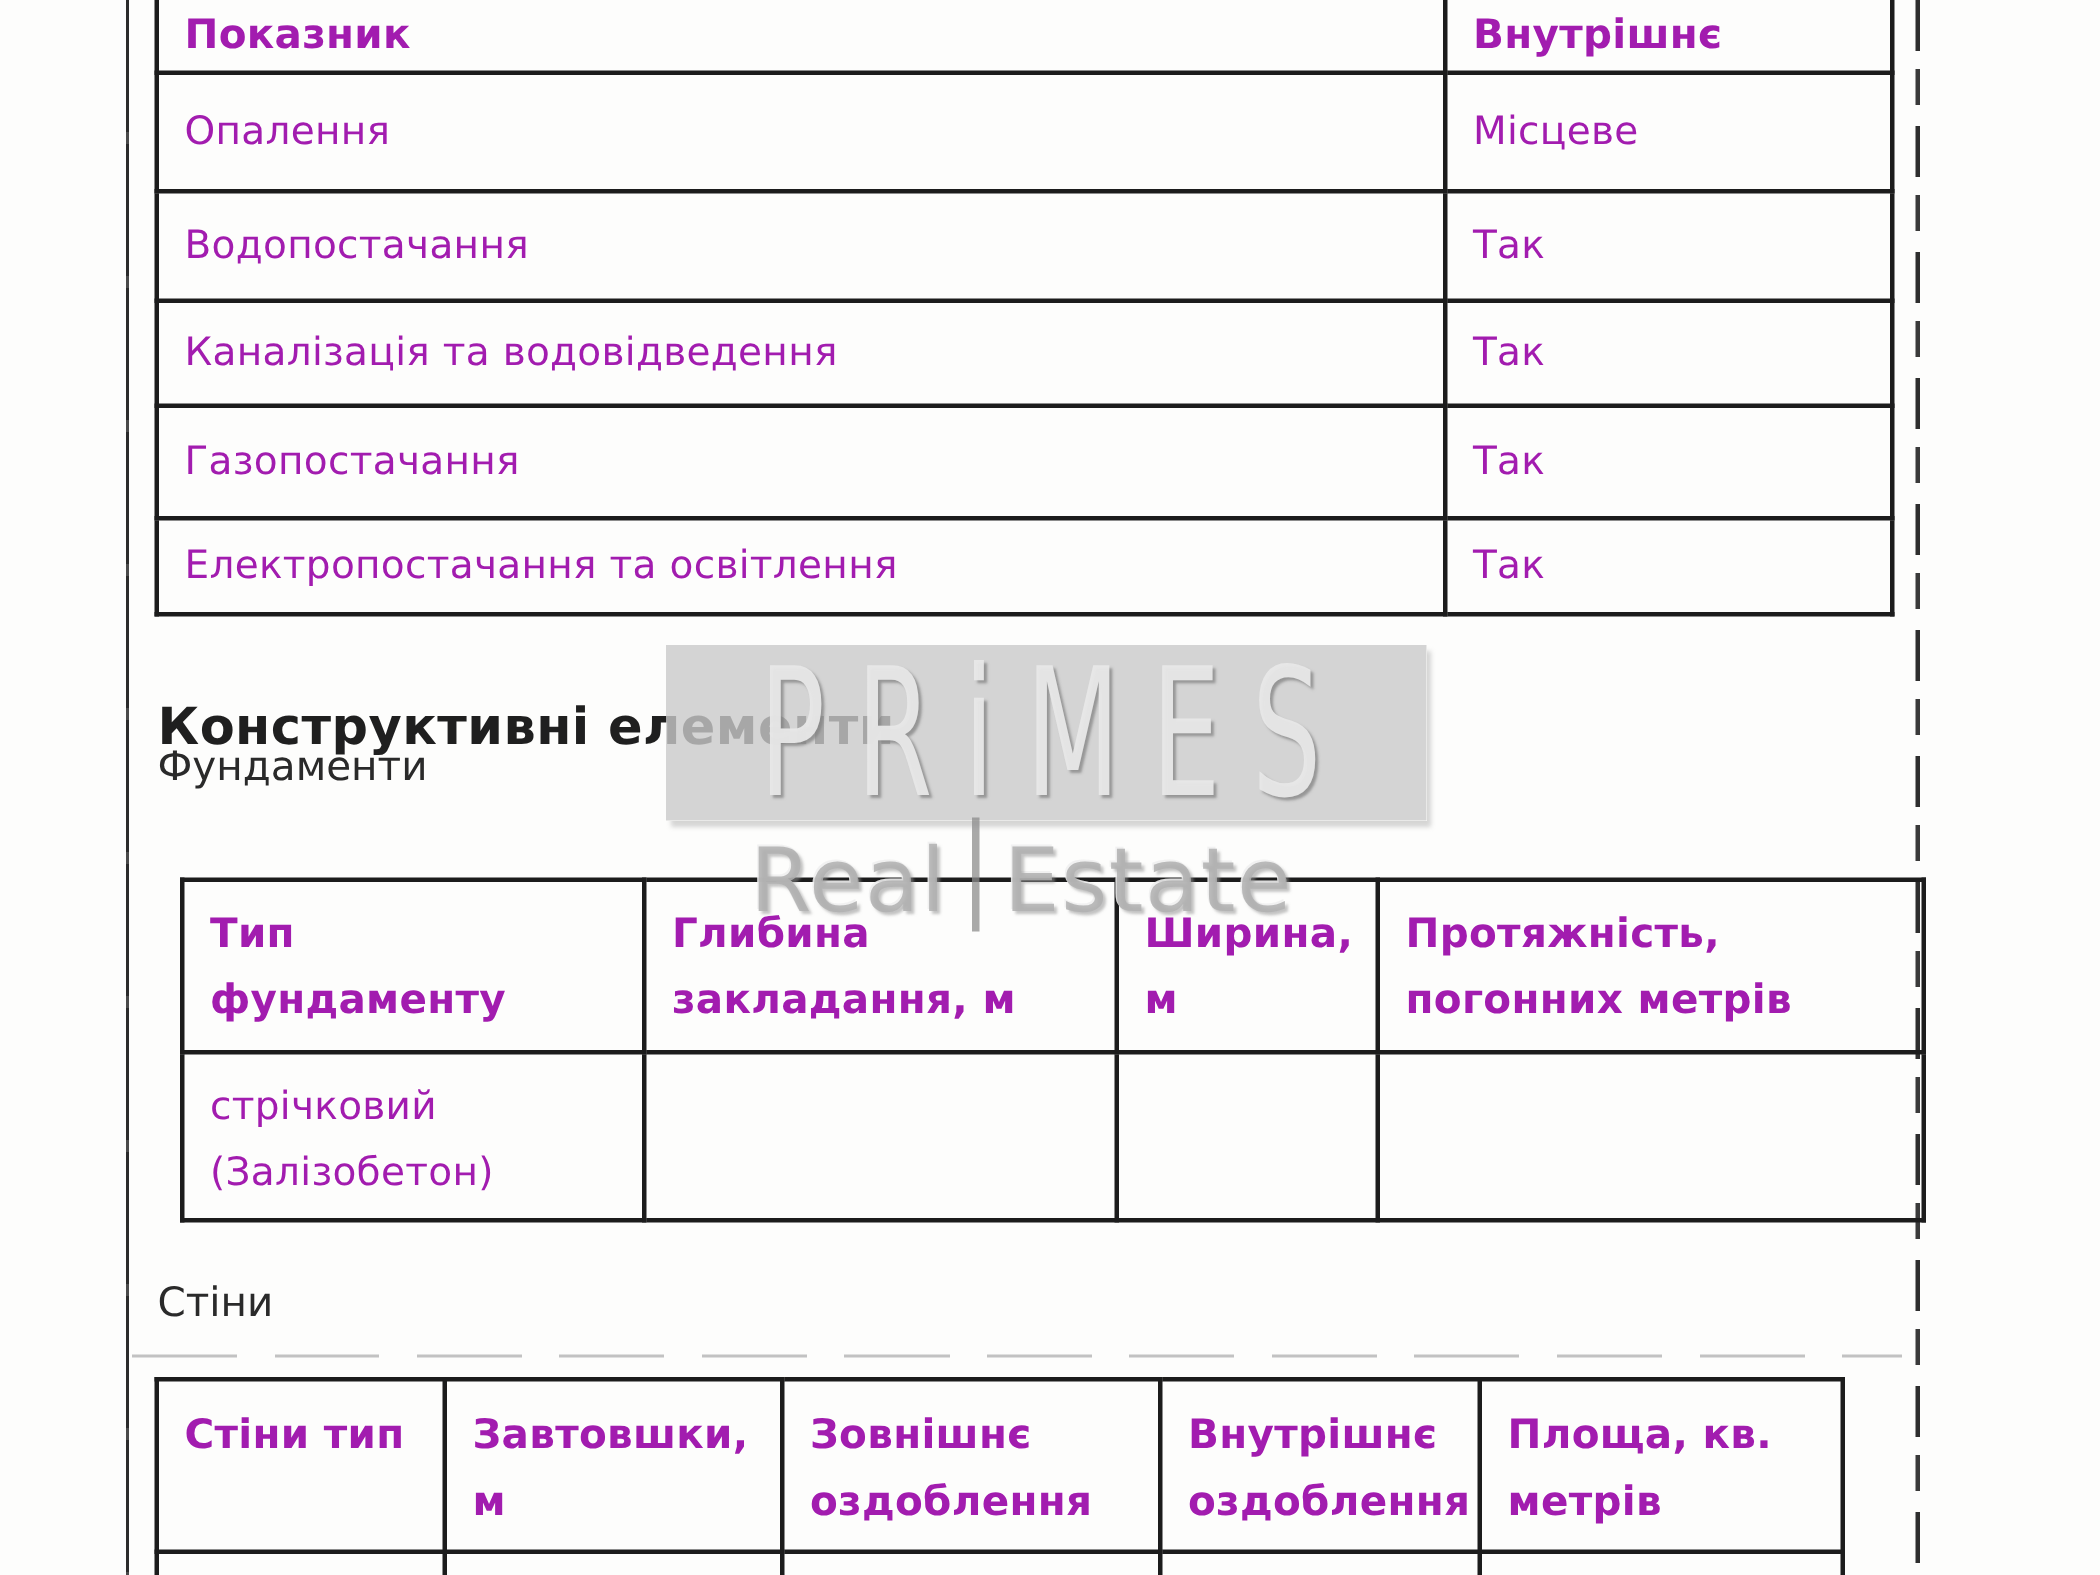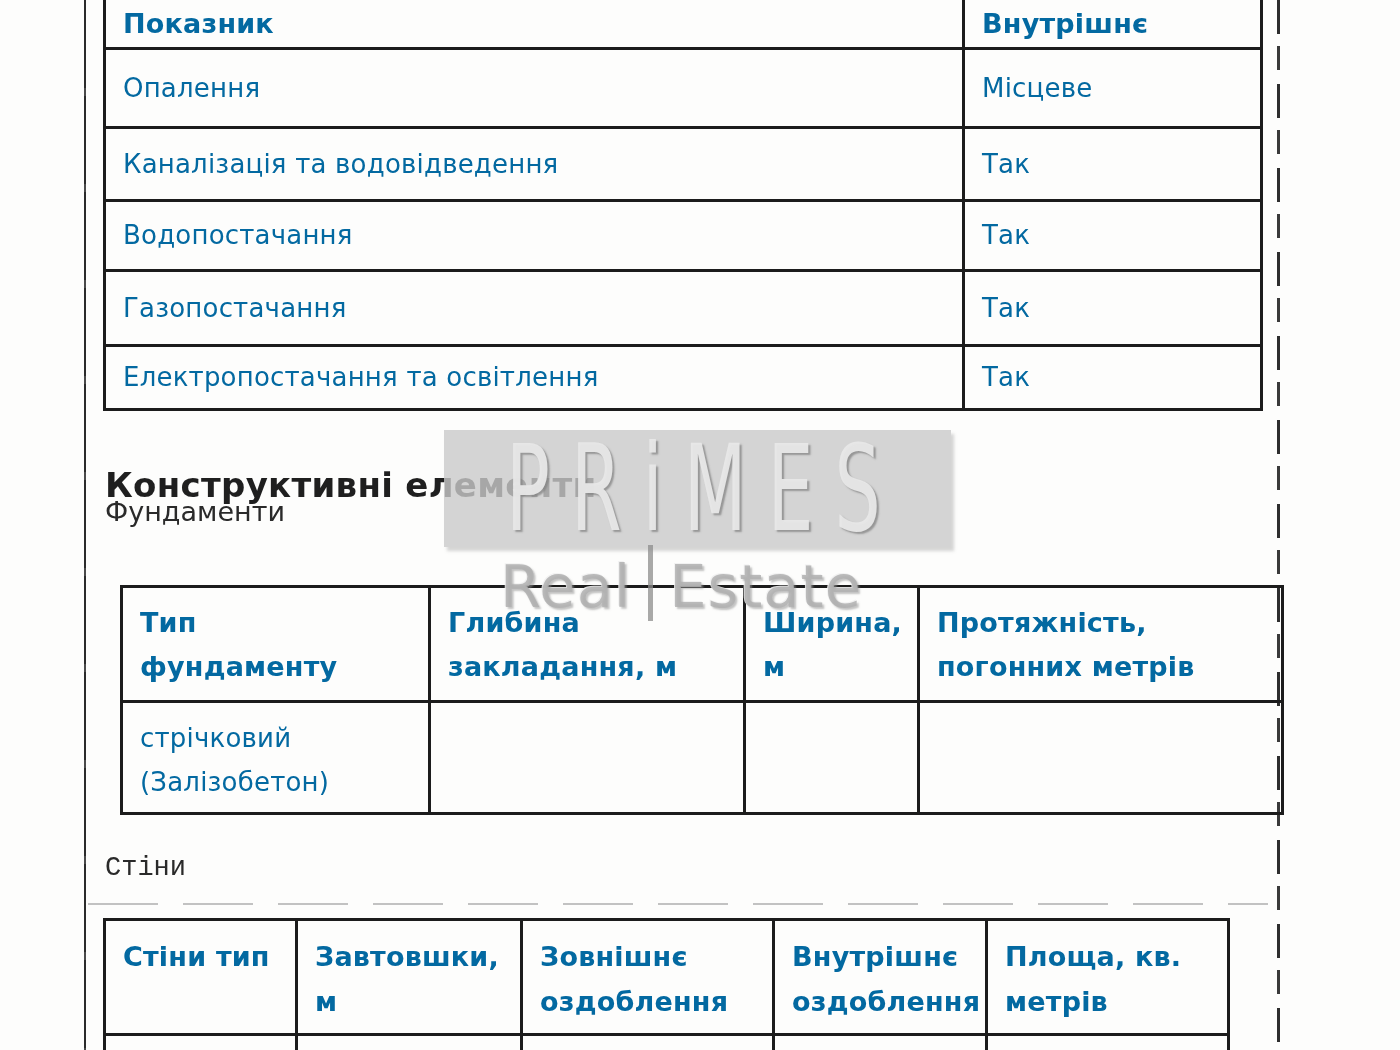--- a/index.html
+++ b/index.html
@@ -22,21 +22,21 @@
   .scan-faint-line{
     position:absolute;left:88px;top:903px;width:1180px;height:2px;
     background:repeating-linear-gradient(to right,#c2c2c2 0 70px,transparent 70px 95px);
   }
   
   table{border-collapse:collapse;table-layout:fixed;position:absolute;background:transparent;}
   td,th{
     border:3px solid #1c1c1c;
     padding:0 14px 0 17px;
     text-align:left;vertical-align:middle;
-    font-size:26px;letter-spacing:.2px;color:#0369a1;
+    font-size:26px;letter-spacing:.2px;color:#a21caf;
     overflow:hidden;
   }
   th{font-weight:bold;font-size:27px;}
   
   #utilities{left:103px;top:0;width:1157px;}
   #utilities th{border-top:none;}
   #utilities tr:nth-child(1){height:48px;}
   #utilities tr:nth-child(2){height:79px;margin-left:32px;}
   #utilities tr:nth-child(3){height:73px;}
   #utilities tr:nth-child(4){height:70px;}
@@ -53,21 +53,21 @@
   #walls tr:nth-child(1){height:115px;}
   #walls tr:nth-child(2){height:90px;}
   #walls th,#walls td{vertical-align:top;padding-top:13px;line-height:45px;}
   
   .section-heading{
     position:absolute;left:105px;top:465px;
     font-size:34px;font-weight:bold;color:#1f1f1f;letter-spacing:.3px;
   }
   .sub-label{position:absolute;left:105px;font-size:27px;color:#2a2a2a;}
   #label-foundations{top:496px;}
-  #label-walls{top:853px;font-family:Liberation Mono, monospace;}
+  #label-walls{top:853px;}
   
   .wm-band{
     position:absolute;left:444px;top:430px;width:507px;height:117px;
     background:rgba(201,201,201,0.80);
     box-shadow:3px 4px 3px rgba(165,165,165,0.45);
     z-index:5;
     display:flex;align-items:center;justify-content:center;
     overflow:visible;
   }
   .wm-brand{
@@ -106,25 +106,25 @@
   <tbody>
       <tr>
     <th>Показник</th>
     <th>Внутрішнє</th>
   </tr>
   <tr>
     <td>Опалення</td>
     <td>Місцеве</td>
   </tr>
   <tr>
-    <td>Каналізація та водовідведення</td>
+    <td>Водопостачання</td>
     <td>Так</td>
   </tr>
   <tr>
-    <td>Водопостачання</td>
+    <td>Каналізація та водовідведення</td>
     <td>Так</td>
   </tr>
   <tr>
     <td>Газопостачання</td>
     <td>Так</td>
   </tr>
   <tr>
     <td>Електропостачання та освітлення</td>
     <td>Так</td>
   </tr>

